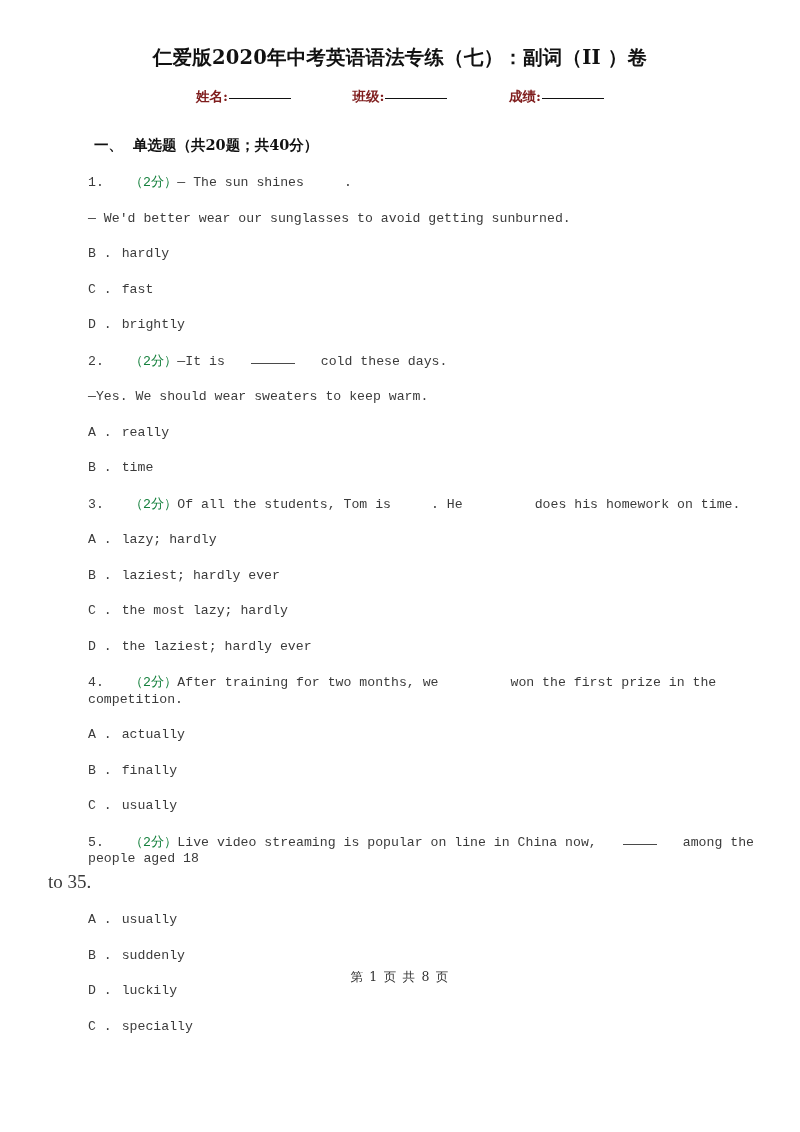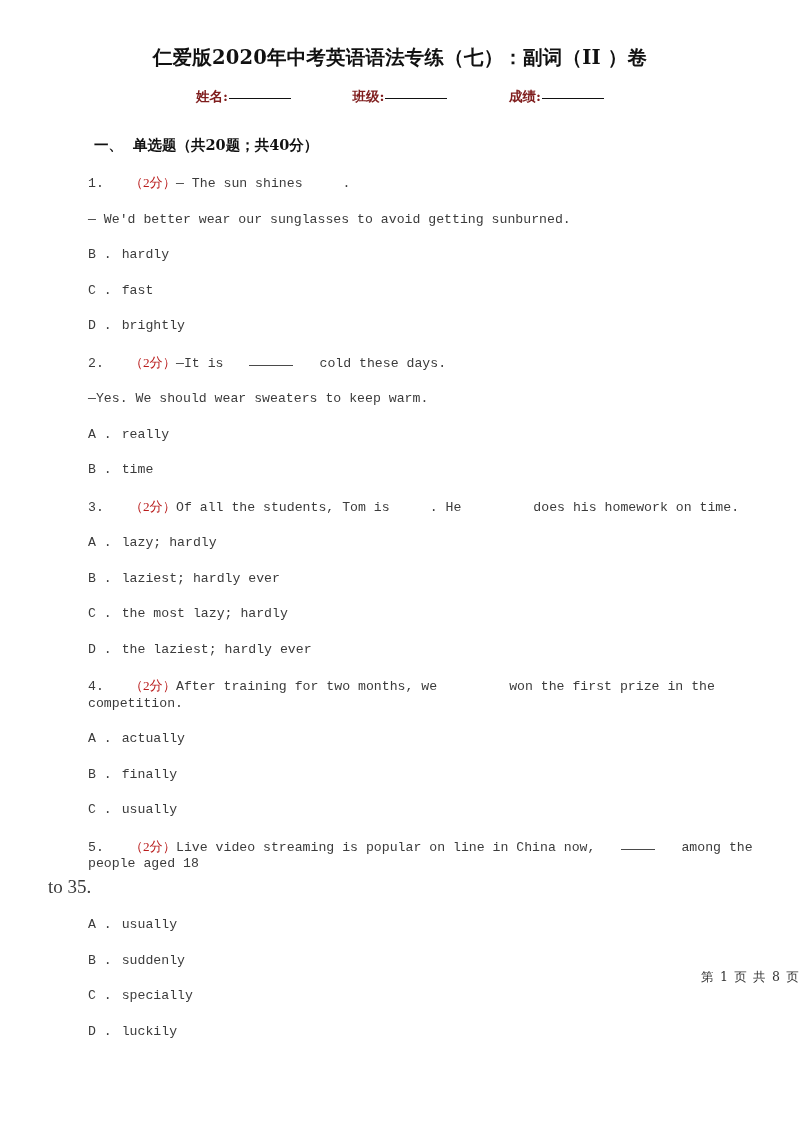--- a/index.html
+++ b/index.html
@@ -90,22 +90,22 @@
     white-space: normal;
   }
   .q-line {
     margin-top: 20px;
     text-indent: 0;
   }
   .q-line .qnum {
     font-family: "Liberation Mono", "DejaVu Sans Mono", monospace;
   }
   .q-line .marks {
-    font-family: Liberation Serif, serif;
-    color: #b91c1c;
+    font-family: Liberation Mono, monospace;
+    color: #15803d;
   }
   .q-cont {
     margin-top: 19px;
   }
   
   .q-wrap-tail {
     padding-left: 48px;
     margin-top: 2px;
     font-size: 19px;
     line-height: 1.25;
@@ -130,21 +130,21 @@
   .gapspace.w-xs { width: 26px; }
   .gapspace.w-sm { width: 40px; }
   .gapspace.w-lg { width: 72px; }
 
   
   .footer {
     position: absolute;
     left: 0;
     right: 0;
     bottom: 62px;
-    text-align: right;
+    text-align: center;
     font-size: 12.5px;
     font-family: "DejaVu Serif", "Liberation Serif", serif;
     color: #333;
     letter-spacing: 1.2px;
   }
 </style>
 </head>
 <body>
 
 <div class="page">
@@ -207,23 +207,23 @@
         <span>usually</span></div>
     </div>
 
     <div class="q-block">
       <div class="q-line"><span class="qnum">5.</span><span class="gapspace w-xs"></span><span class="marks">（2分）</span><span>Live video streaming is popular on line in China now,</span><span class="gapspace w-xs"></span><span class="blank w-sm"></span><span class="gapspace w-xs"></span><span>among the people aged 18</span></div>
       <div class="q-wrap-tail">to 35.</div>
       <div class="opt"><span class="lbl">A .</span>
         <span>usually</span></div>
       <div class="opt"><span class="lbl">B .</span>
         <span>suddenly</span></div>
-      <div class="opt"><span class="lbl">C .</span>
-        <span>specially</span></div>
       <div class="opt"><span class="lbl">D .</span>
         <span>luckily</span></div>
+      <div class="opt"><span class="lbl">C .</span>
+        <span>specially</span></div>
     </div>
 
   </div>
 
   <div class="footer">第 1 页 共 8 页</div>
 
 </div>
 
 </body></html>

